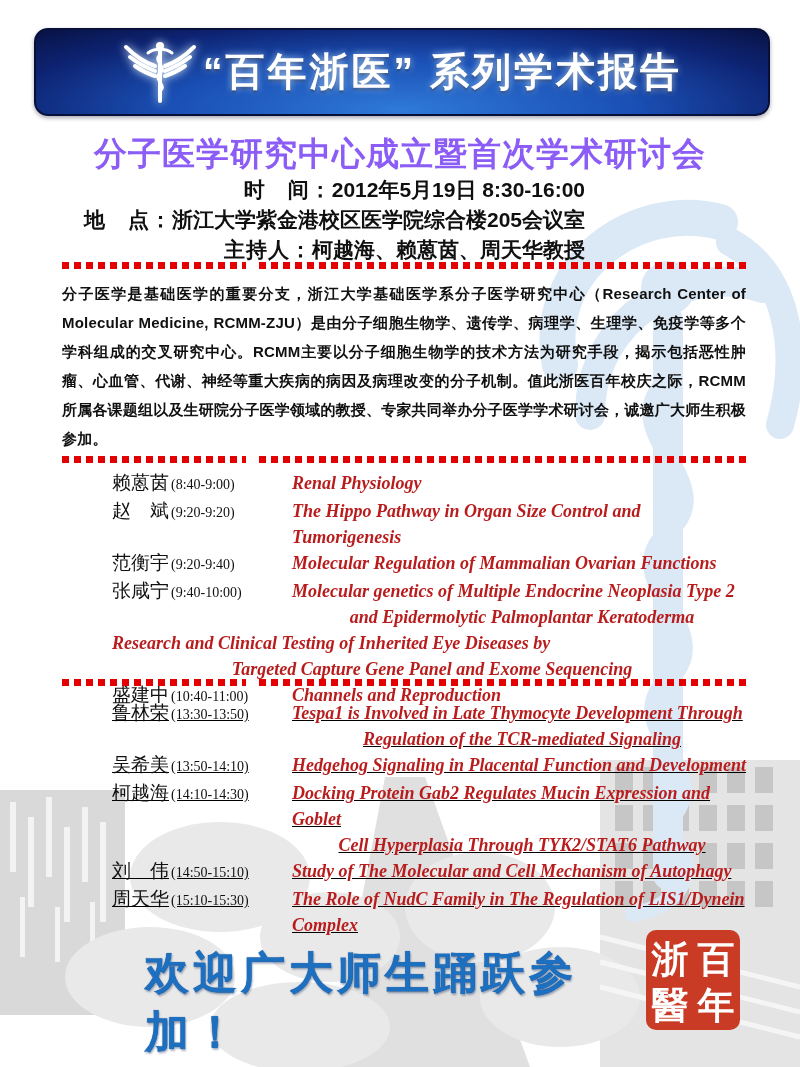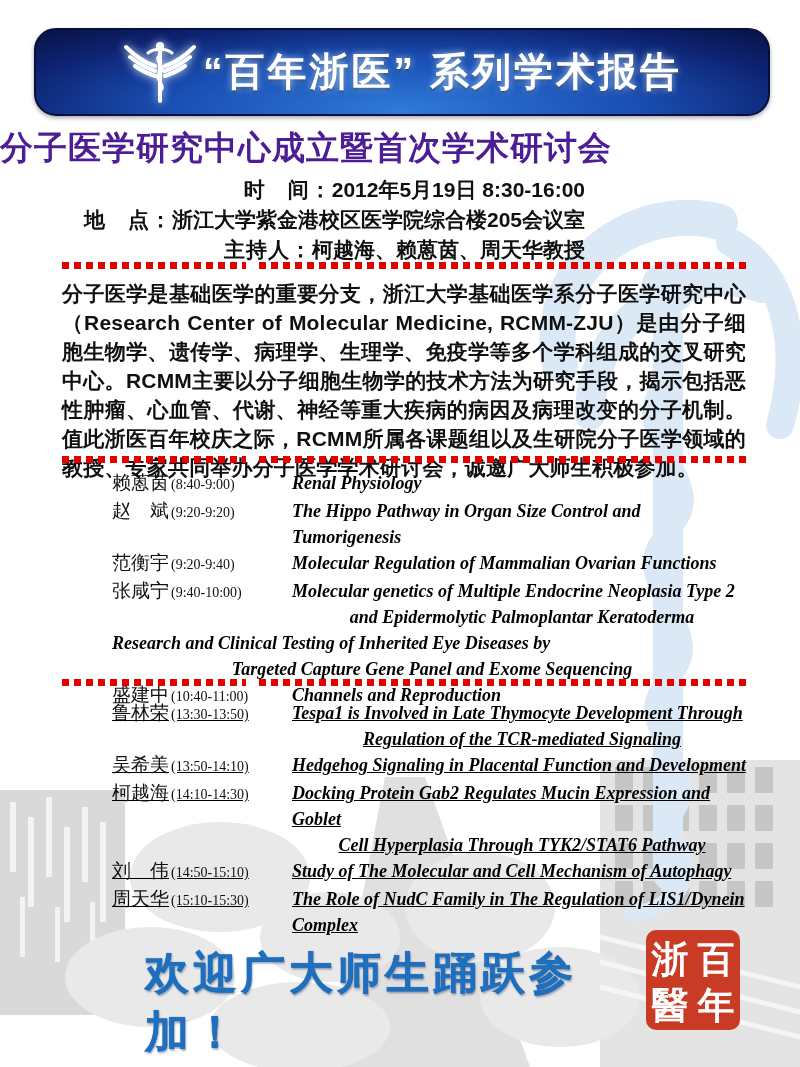--- a/index.html
+++ b/index.html
@@ -2,53 +2,53 @@
 <html><head>
 <meta charset="utf-8">
 <style>
   html,body{margin:0;padding:0;background:#ffffff;}
   .page{position:relative;width:800px;height:1067px;background:#fff;overflow:hidden;
         font-family:"Liberation Sans",sans-serif;}
   
   .bg-photo{position:absolute;left:0;top:757px;width:800px;height:310px;z-index:0;}
   .bg-watermark{position:absolute;left:505px;top:180px;width:295px;height:755px;z-index:0;}
   
-  .banner{position:absolute;top:28px;left:34px;width:732px;height:84px;border-radius:22px;
+  .banner{position:absolute;top:28px;left:34px;width:732px;height:84px;border-radius:14px;
           background:radial-gradient(ellipse at 50% 95%, #2f7ad8 0%, #1a4fb4 45%, #0d2270 78%, #081244 100%);
           border:2px solid #071038;display:flex;align-items:center;justify-content:center;gap:5px;z-index:2;
           box-shadow:0 2px 4px rgba(0,0,40,.35);}
   .banner-logo{filter:drop-shadow(0 0 5px rgba(220,240,255,.95));flex:0 0 auto;}
   .banner-title{color:#fff;font-size:39px;font-weight:bold;letter-spacing:3px;white-space:nowrap;
           text-shadow:0 0 7px rgba(190,225,255,.85),0 2px 3px rgba(0,0,25,.55);}
   
-  .main-title{position:absolute;top:126px;left:0;width:100%;text-align:left;z-index:2;
-          color:#4c1d95;font-size:33px;font-weight:bold;letter-spacing:1px;}
+  .main-title{position:absolute;top:132px;left:0;width:100%;text-align:center;z-index:2;
+          color:#8b5cf6;font-size:33px;font-weight:bold;letter-spacing:1px;}
   
   .info{position:absolute;top:175px;left:84px;z-index:2;color:#101010;font-size:21px;font-weight:bold;text-align:right;}
   .info-row{height:30px;line-height:30px;}
   .info-label{letter-spacing:1px;}
   
   .dotline{position:absolute;left:62px;width:684px;height:7px;display:flex;z-index:2;}
   .dotline .seg1{width:184px;height:7px;margin-right:13px;
      background:repeating-linear-gradient(90deg,#e40000 0 7px,transparent 7px 12px);}
   .dotline .seg2{flex:1;height:7px;
      background:repeating-linear-gradient(90deg,#e40000 0 7px,transparent 7px 12px);}
   .dl1{top:262px;} .dl2{top:456px;} .dl3{top:679px;}
   
   .intro{position:absolute;top:279px;left:62px;width:684px;z-index:2;color:#101010;
-         font-size:21px;line-height:29px;font-weight:bold;text-align:justify;letter-spacing:.2px;}
+         font-size:15px;line-height:29px;font-weight:bold;text-align:justify;letter-spacing:.2px;}
   
   .schedule{position:absolute;left:112px;width:640px;z-index:2;}
   .morning{top:470px;} .afternoon{top:700px;text-decoration:underline;}
   .talk-row{display:flex;align-items:flex-start;}
   .speaker{width:180px;flex:0 0 auto;font-family:"Liberation Serif",serif;font-size:19px;
            color:#101010;line-height:26px;white-space:nowrap;}
   .speaker .time{font-size:14px;margin-left:2px;}
   .talk-title{flex:1;font-family:"Liberation Serif",serif;font-style:italic;font-weight:bold;
-           font-size:18px;color:#000000;line-height:26px;}
+           font-size:18px;color:#b91c1c;line-height:26px;}
   .tl2{text-align:center;}
   
   .welcome{position:absolute;top:944px;left:145px;width:520px;text-align:left;z-index:3;
            font-size:44px;font-weight:bold;color:#1d6fc0;letter-spacing:4px;
            text-shadow:1px 2px 2px rgba(8,40,88,.35),0 0 1px #0d4a8f;}
   .seal{position:absolute;left:644px;top:928px;z-index:3;}
 </style>
 </head>
 <body>
 

